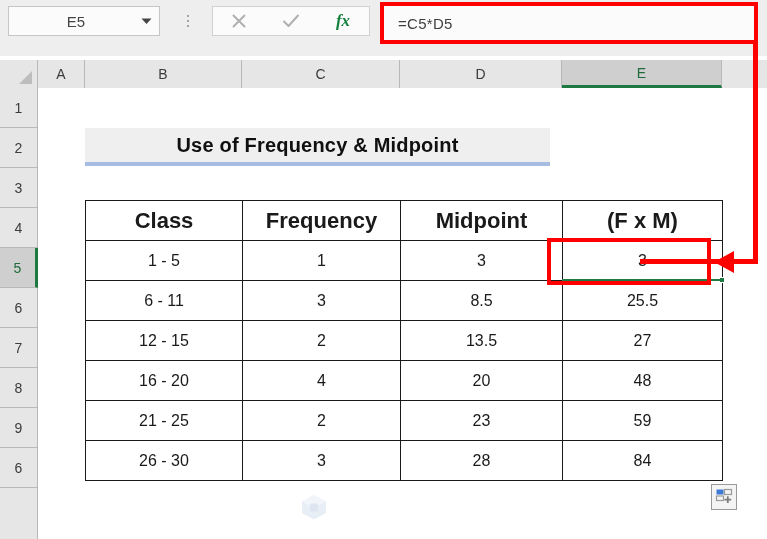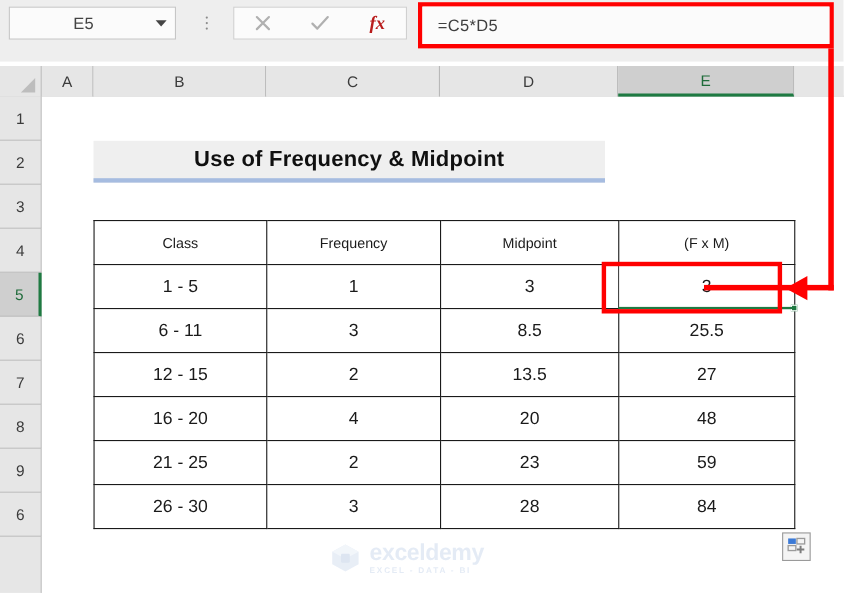--- a/index.html
+++ b/index.html
@@ -42,21 +42,21 @@
     position: absolute; left: 212px; top: 6px; width: 158px; height: 30px;
     background: #fbfbfb; border: 1px solid #d0d0d0;
     display: flex; align-items: center;
   }
   .fx-btn {
     flex: 1; height: 100%;
     display: flex; align-items: center; justify-content: center;
     color: #a6a6a6;
   }
   .fx-btn.fx-label {
-    color: #b91c1c; font-family: "Liberation Serif", serif;
+    color: #15803d; font-family: "Liberation Serif", serif;
     font-style: italic; font-size: 17px; font-weight: 700;
   }
 
   .formula-input-wrap {
     position: absolute; left: 380px; top: 2px; width: 378px; height: 42px;
     border: 4px solid #ff0000; background: #ffffff;
   }
   .formula-input {
     position: absolute; left: 0; top: 0; right: 0; bottom: 0;
     background: #fbfbfb;
@@ -134,21 +134,21 @@
     border-collapse: collapse;
     table-layout: fixed;
   }
   .data-table th, .data-table td {
     border: 1px solid #1a1a1a;
     height: 40px;
     text-align: center; vertical-align: middle;
     font-size: 16px; color: #1a1a1a;
     background: #ffffff;
   }
-  .data-table th { font-weight: 400; font-size: 13px; }
+  .data-table th { font-weight: 700; font-size: 22px; }
   .col-w-class { width: 157px; }
   .col-w-freq  { width: 158px; }
   .col-w-mid   { width: 162px; }
   .col-w-fxm   { width: 160px; }
   .th-class { background: #dfeada; }
   .th-freq  { background: #fbd88d; }
   .th-mid   { background: #fce7c0; }
   .th-fxm   { background: #d6e4f2; }
 
   
@@ -371,24 +371,20 @@
   <div class="ann-arrowhead"></div>
 
   <div class="watermark">
     <span class="wm-logo">
       <svg width="30" height="30" viewBox="0 0 30 30">
         <path d="M15 3 L27 9.5 L27 21 L15 27.5 L3 21 L3 9.5 Z" fill="#c3d3ea"></path>
         <path d="M15 3 L27 9.5 L15 16 L3 9.5 Z" fill="#dfe8f4"></path>
         <rect x="11" y="11.5" width="8" height="8" rx="1" fill="#a7bddb"></rect>
       </svg>
     </span>
-    <span class="wm-text">
-      <span class="wm-name">exceldemy</span>
-      <span class="wm-tag">EXCEL - DATA - BI</span>
-    </span>
   </div>
 
   <div class="quick-analysis">
     <svg width="18" height="18" viewBox="0 0 18 18">
       <rect x="1.5" y="1.5" width="7" height="5" fill="#3c7ad6"></rect>
       <rect x="9.5" y="1.5" width="7" height="5" fill="none" stroke="#9a9a9a" stroke-width="1.2"></rect>
       <rect x="1.5" y="8" width="7" height="4.5" fill="none" stroke="#9a9a9a" stroke-width="1.2"></rect>
       <path d="M12.8 8.2 L12.8 15 M9.4 11.6 L16.2 11.6" stroke="#7c7c7c" stroke-width="1.8"></path>
     </svg>
   </div>

